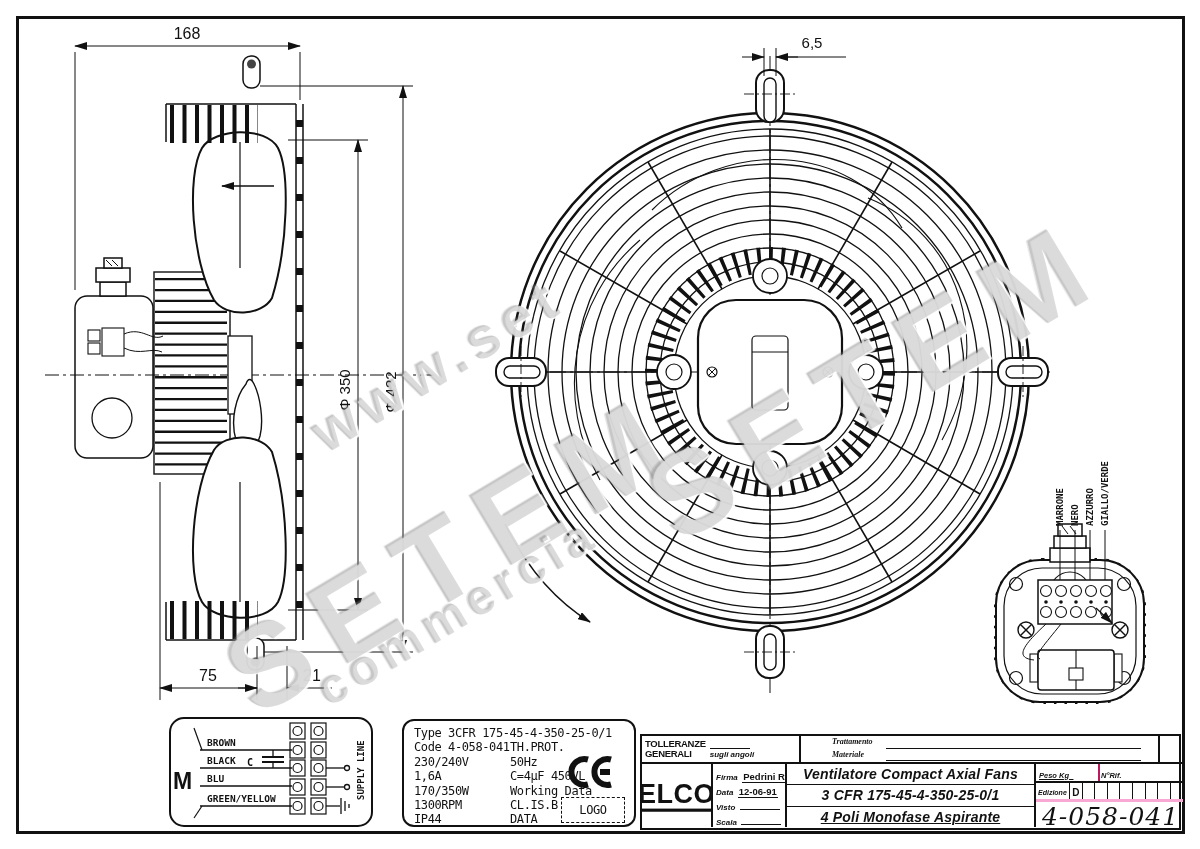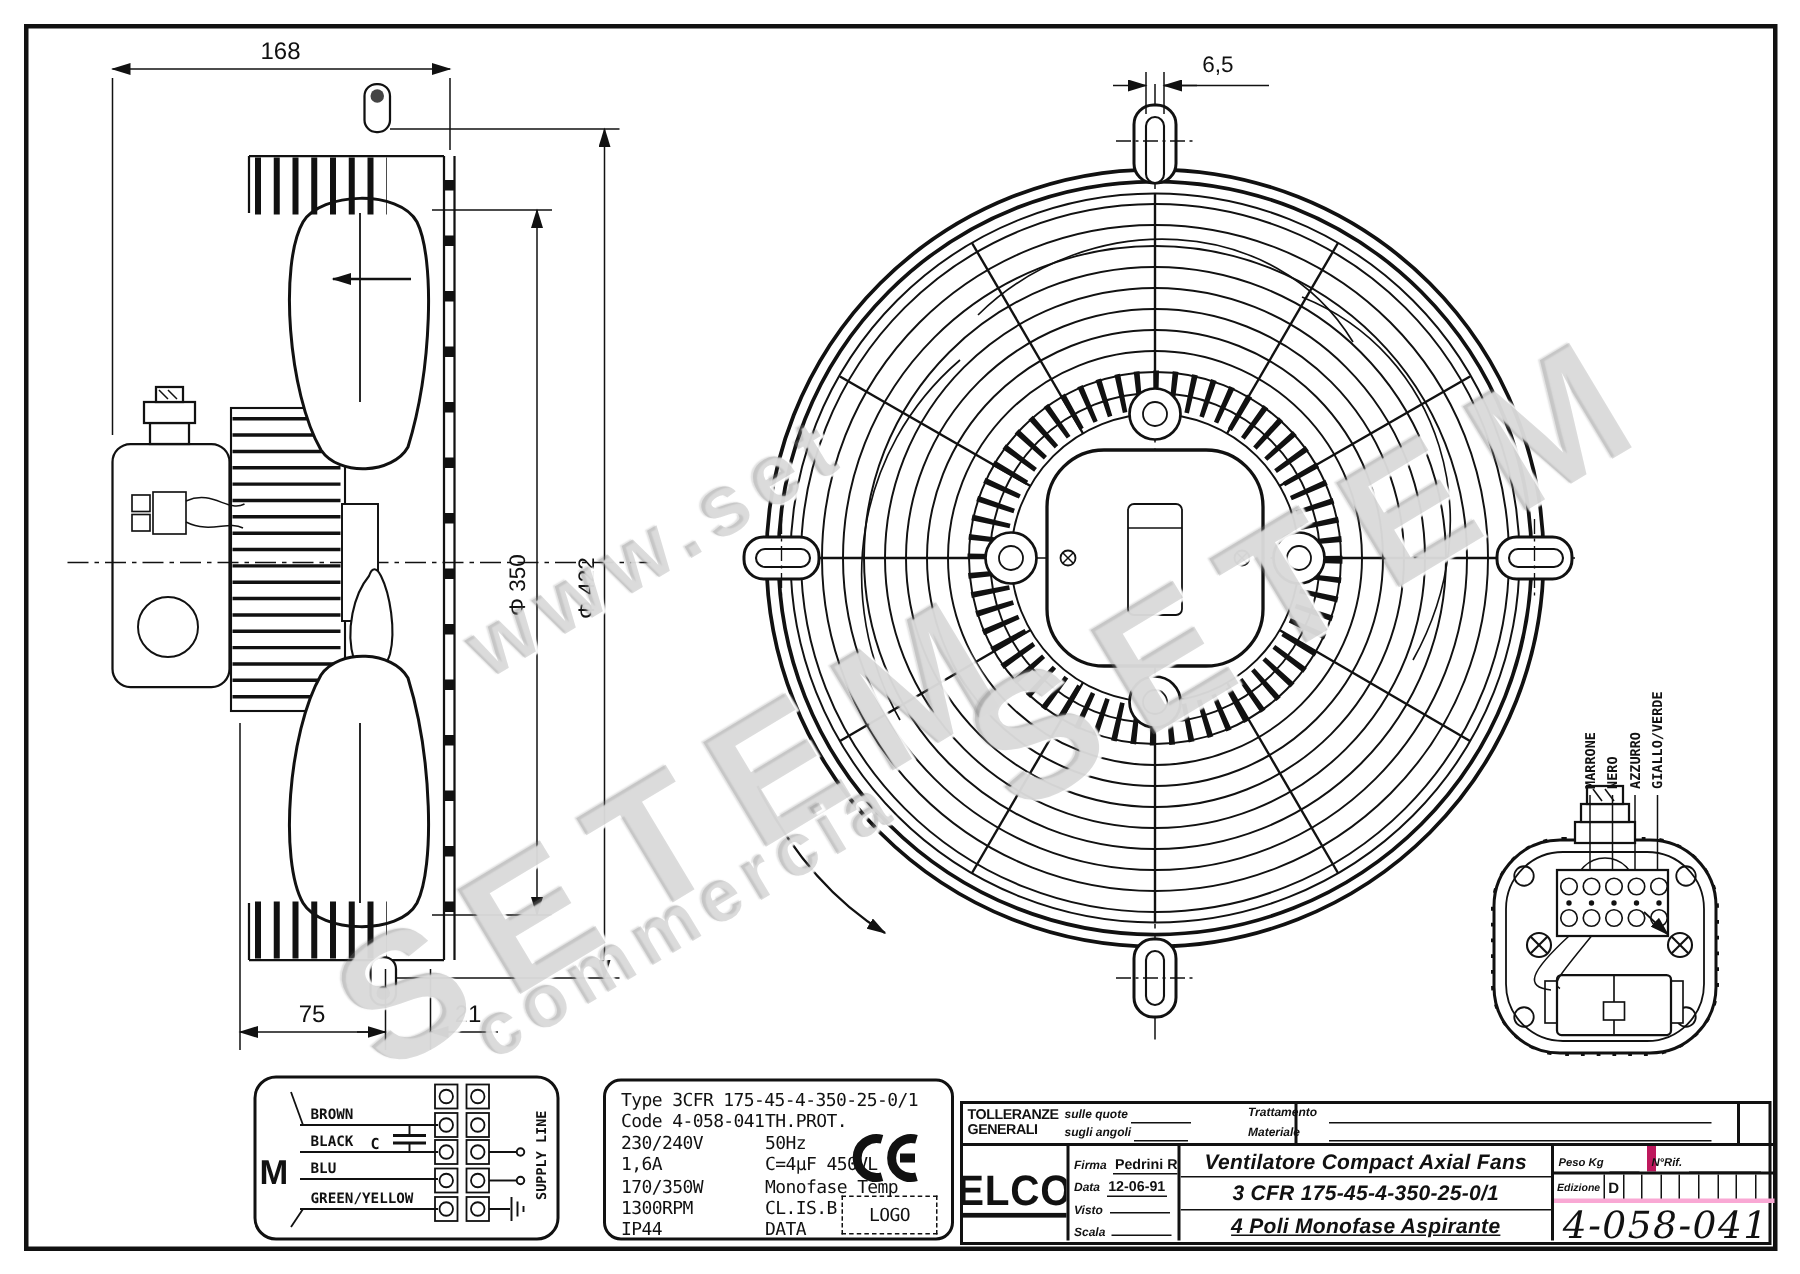--- a/index.html
+++ b/index.html
@@ -18,45 +18,45 @@
   .ce-mark{position:absolute;left:160px;top:33px;}
   .logo-ph{position:absolute;left:157px;top:76px;width:62px;height:24px;border:1.5px dashed #111;
            display:flex;align-items:center;justify-content:center;font-size:12px;}
 
   
 
   
   .tblock{position:absolute;left:640px;top:734px;width:541px;height:96px;border:2.5px solid #111;
           box-sizing:border-box;font-family:"Liberation Sans",sans-serif;}
   .tb-cell{position:absolute;box-sizing:border-box;overflow:hidden;}
-  .cellA{left:0;top:0;width:223px;height:26px;border-right:2px solid #111;display:flex;align-items:center;}
+  .cellA{left:0;top:0;width:159px;height:26px;border-right:2px solid #111;display:flex;align-items:center;}
   .cellB{left:185px;top:0;width:331px;height:26px;}
   .cellC{left:516px;top:0;width:25px;height:26px;border-left:2px solid #111;}
   .rowB-top{position:absolute;left:0;top:26px;width:541px;height:0;border-top:2px solid #111;}
   .cellD{left:0;top:28px;width:69px;height:63px;display:flex;align-items:center;justify-content:center;}
   .cellE{left:69px;top:28px;width:74px;height:63px;border-left:2px solid #111;padding:2px 0 0 3px;}
   .cellF{left:143px;top:28px;width:249px;height:63px;border-left:2px solid #111;display:flex;flex-direction:column;}
   .cellG{left:392px;top:28px;width:149px;height:63px;border-left:2px solid #111;}
   .tol-name{font-size:9.5px;font-weight:bold;line-height:10px;padding:0 4px 0 3px;letter-spacing:-0.3px;}
   .tol-right{flex:1;font-size:8px;font-weight:bold;font-style:italic;line-height:12px;padding-right:12px;}
   .uline{display:inline-block;border-bottom:1px solid #111;height:8px;vertical-align:bottom;}
   .tb-fld{font-size:8px;font-weight:bold;font-style:italic;}
-  .trat .tb-fld{display:inline-block;width:52px;}
+  .trat .tb-fld{display:inline-block;width:52px;font-family:Liberation Serif, serif;}
   .trat{font-size:8px;line-height:12.5px;padding-left:5px;}
   .elco{font-size:27px;font-weight:900;letter-spacing:0.5px;border-bottom:3.5px solid #111;
         line-height:26px;padding:0 2px 1px 2px;transform:scaleY(1.05);}
   .fld-row{height:15px;white-space:nowrap;}
   .fld-row .val{font-size:9.5px;font-weight:bold;border-bottom:1.2px solid #111;padding:0 1px;}
   .fld-row .lineonly{display:inline-block;width:40px;border-bottom:1.2px solid #111;height:10px;}
   .title-line{flex:1;display:flex;align-items:center;justify-content:center;
               font-size:14px;font-weight:bold;font-style:italic;border-bottom:1.5px solid #111;
               letter-spacing:0.2px;white-space:nowrap;}
   .title-line:last-child{border-bottom:none;text-decoration:underline;}
   .g1{position:absolute;left:0;top:0;width:149px;height:17px;}
-  .g1 .peso{position:absolute;left:0;top:0;width:62px;height:17px;border-right:6px solid #be185d;}
+  .g1 .peso{position:absolute;left:0;top:0;width:62px;height:17px;border-right:2px solid #be185d;text-decoration:underline;}
   .g1 .nrif{position:absolute;left:62px;top:0;right:0;height:29px;}
   .g1 .tb-fld{font-size:7.5px;padding-left:3px;}
   .g2{position:absolute;left:0;top:17px;width:149px;height:18px;border-top:2px solid #111;display:flex;}
   .g2 .ed-label{font-size:7px;font-weight:bold;font-style:italic;width:31px;display:flex;align-items:center;padding-left:2px;}
   .ed-cell{width:11.6px;border-left:1.5px solid #111;display:flex;align-items:center;justify-content:center;
            font-size:10px;font-weight:bold;}
   .g3{position:absolute;left:0;top:35px;width:149px;height:28px;border-top:3px solid #f9a8d4;
       display:flex;align-items:center;justify-content:center;
       font-family:"DejaVu Serif",serif;font-style:italic;font-size:25px;letter-spacing:1px;}
 
@@ -396,21 +396,21 @@
       </g>
       <text x="364" y="800" font-size="9" font-weight="bold" font-family="DejaVu Sans Mono, monospace" transform="rotate(-90 364,800)" stroke="none" fill="#111">SUPPLY LINE</text>
     </g>
   </svg>
 
   <div class="spec-box">
     <div class="spec-row"><span>Type 3CFR 175-45-4-350-25-0/1</span></div>
     <div class="spec-row"><span class="c1">Code 4-058-041</span><span>TH.PROT.</span></div>
     <div class="spec-row"><span class="c1">230/240V</span><span>50Hz</span></div>
     <div class="spec-row"><span class="c1">1,6A</span><span>C=4µF 450VL</span></div>
-    <div class="spec-row"><span class="c1">170/350W</span><span>Monofase Temp</span></div>
+    <div class="spec-row"><span class="c1">170/350W</span><span>Working Data</span></div>
     <div class="spec-row"><span class="c1">1300RPM</span><span>CL.IS.B</span></div>
     <div class="spec-row"><span class="c1">IP44</span><span>DATA</span></div>
     <svg class="ce-mark" width="50" height="36" viewBox="0 0 50 36">
       <g stroke="#111" stroke-width="6" fill="none">
         <path d="M24,5.5 A13,13 0 1 0 24,30.5"></path>
         <path d="M47,5.5 A13,13 0 1 0 47,30.5"></path>
         <line x1="36" y1="18" x2="46" y2="18"></line>
       </g>
     </svg>
     <div class="logo-ph">

